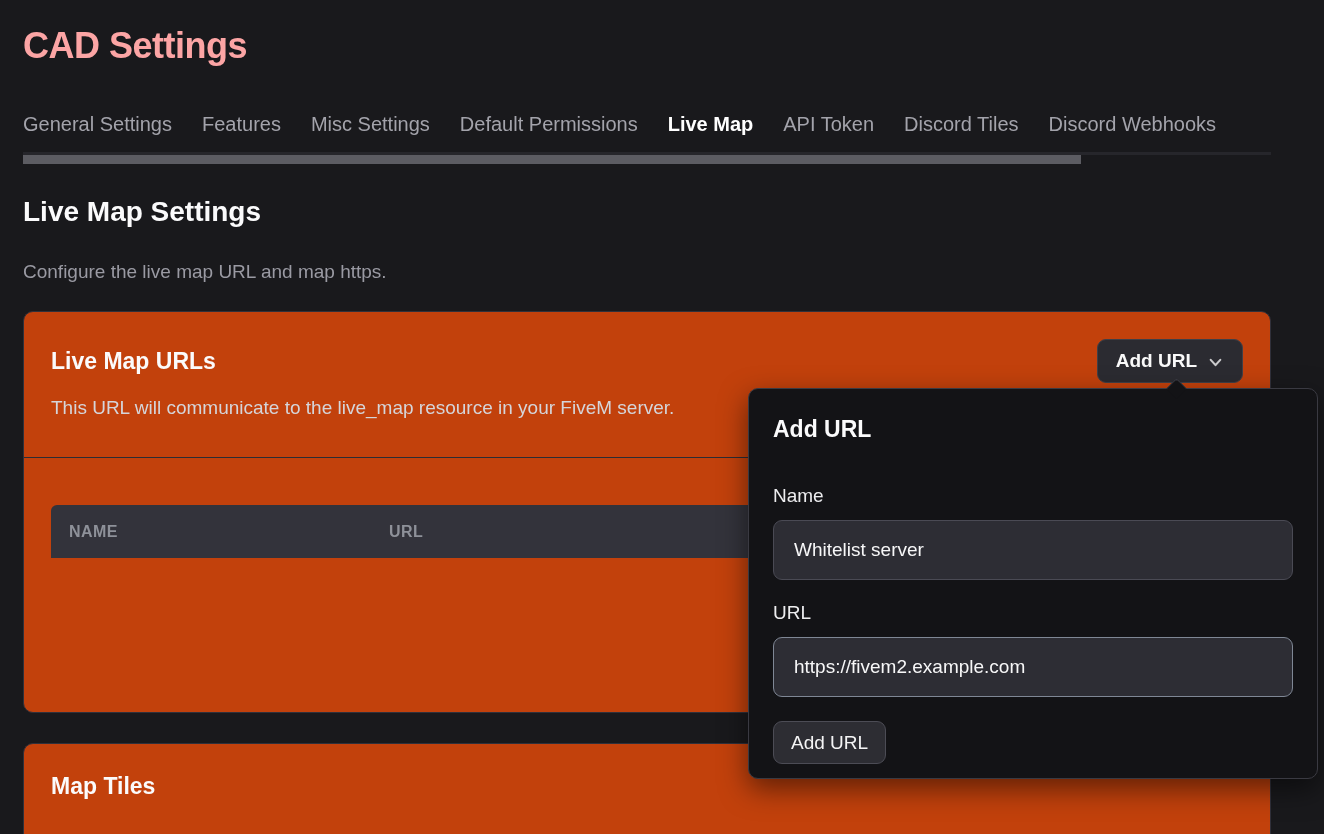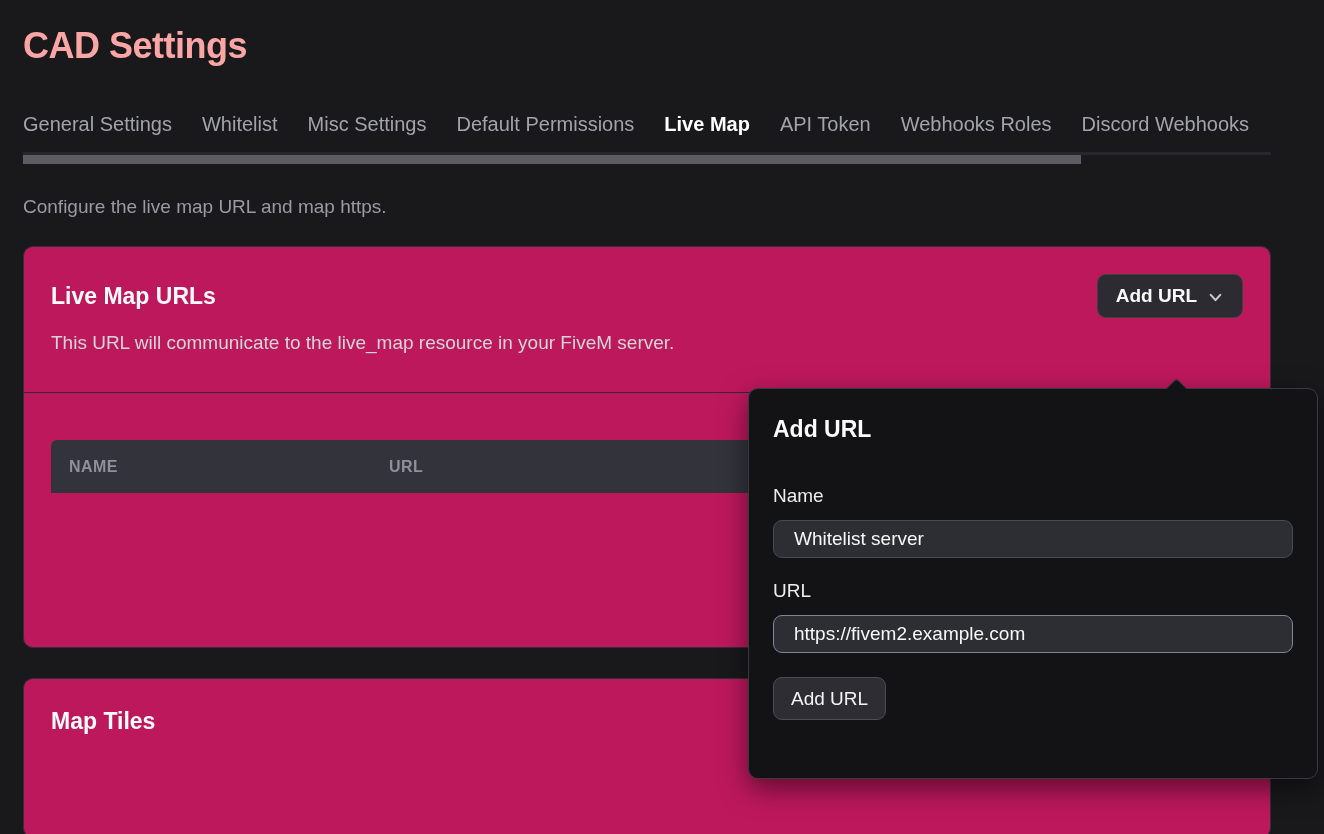--- a/index.html
+++ b/index.html
@@ -43,21 +43,21 @@
     width:1058px; height:9px; background:#5c5c62; z-index:1;
   }
 
   
   .section-title { margin-top:31px; font-size:28px; font-weight:bold; line-height:34px; color:#fbfbfc; }
   .section-desc  { margin-top:30px; font-size:19px; line-height:26px; color:#9a9aa3; }
 
   
   .card {
     margin-top:26px; border:1px solid #30303a; border-radius:10px;
-    padding:27px; background:#be185d;
+    padding:27px; background:#c2410c;
   }
   .card-live-map { height:402px; }
   .card-map-tiles { margin-top:30px; height:160px; }
   .card-header-row { display:flex; align-items:center; justify-content:space-between; }
   .card-title { font-size:23px; font-weight:bold; color:#fbfbfc; line-height:30px; }
   .card-desc { margin-top:12px; font-size:19px; line-height:26px; color:#d5d5da; }
   .card-divider { height:1px; background:#2c2c34; margin:36px -27px 0 -27px; }
 
   
   .btn-dropdown {
@@ -96,21 +96,21 @@
   .popover-caret {
     position:absolute; top:-8px; left:420px;
     width:15px; height:15px; background:#131316;
     border-left:1px solid #3a3a42; border-top:1px solid #3a3a42;
     transform:rotate(45deg); border-top-left-radius:4px;
   }
   .popover-title { font-size:23px; font-weight:bold; color:#fbfbfc; line-height:28px; margin-bottom:40px; }
   .field-label { font-size:19px; color:#ededef; line-height:25px; }
   .field-label + .text-input { margin-top:12px; }
   .text-input {
-    width:100%; height:38px;
+    width:100%; height:60px;
     background:#2d2d34; border:1px solid #4a4a54; border-radius:9px;
     padding:0 20px; font-size:19px; color:#f7f7f8;
     font-family:"Liberation Sans", sans-serif; outline:none;
   }
   .text-input.focused { border-color:#7f8795; }
   .field-label.url-label { margin-top:20px; }
   .btn-submit {
     margin-top:24px; height:43px; padding:0 17px;
     background:#2d2d33; border:1px solid #4c4c55; border-radius:9px;
     color:#f4f4f5; font-size:19px;
@@ -120,32 +120,33 @@
 </head>
 <body>
 
 <div class="container">
 
   <h1 class="page-title">CAD Settings</h1>
 
   <div class="tabs-wrap">
     <div class="tabs-row">
       <span class="tab">General Settings</span>
-      <span class="tab">Whitelist</span>
+      <span class="tab">Features</span>
       <span class="tab">Misc Settings</span>
       <span class="tab">Default Permissions</span>
       <span class="tab active">Live Map</span>
       <span class="tab">API Token</span>
-      <span class="tab">Webhooks Roles</span>
+      <span class="tab">Discord Tiles</span>
       <span class="tab">Discord Webhooks</span>
     </div>
     <div class="tabs-track"></div>
     <div class="tabs-scroll-thumb"></div>
   </div>
 
+  <h2 class="section-title">Live Map Settings</h2>
   <p class="section-desc">Configure the live map URL and map https.</p>
 
   <div class="card card-live-map">
     <div class="card-header-row">
       <div class="card-title">Live Map URLs</div>
       <button class="btn-dropdown">
         <span>Add URL</span>
         <span class="chevron-icon">
           <svg width="17" height="17" viewBox="0 0 16 16" fill="none">
             <polyline points="3.5,5.5 8,10.5 12.5,5.5" stroke="#cacacc" stroke-width="2" stroke-linecap="round" stroke-linejoin="round"></polyline>

